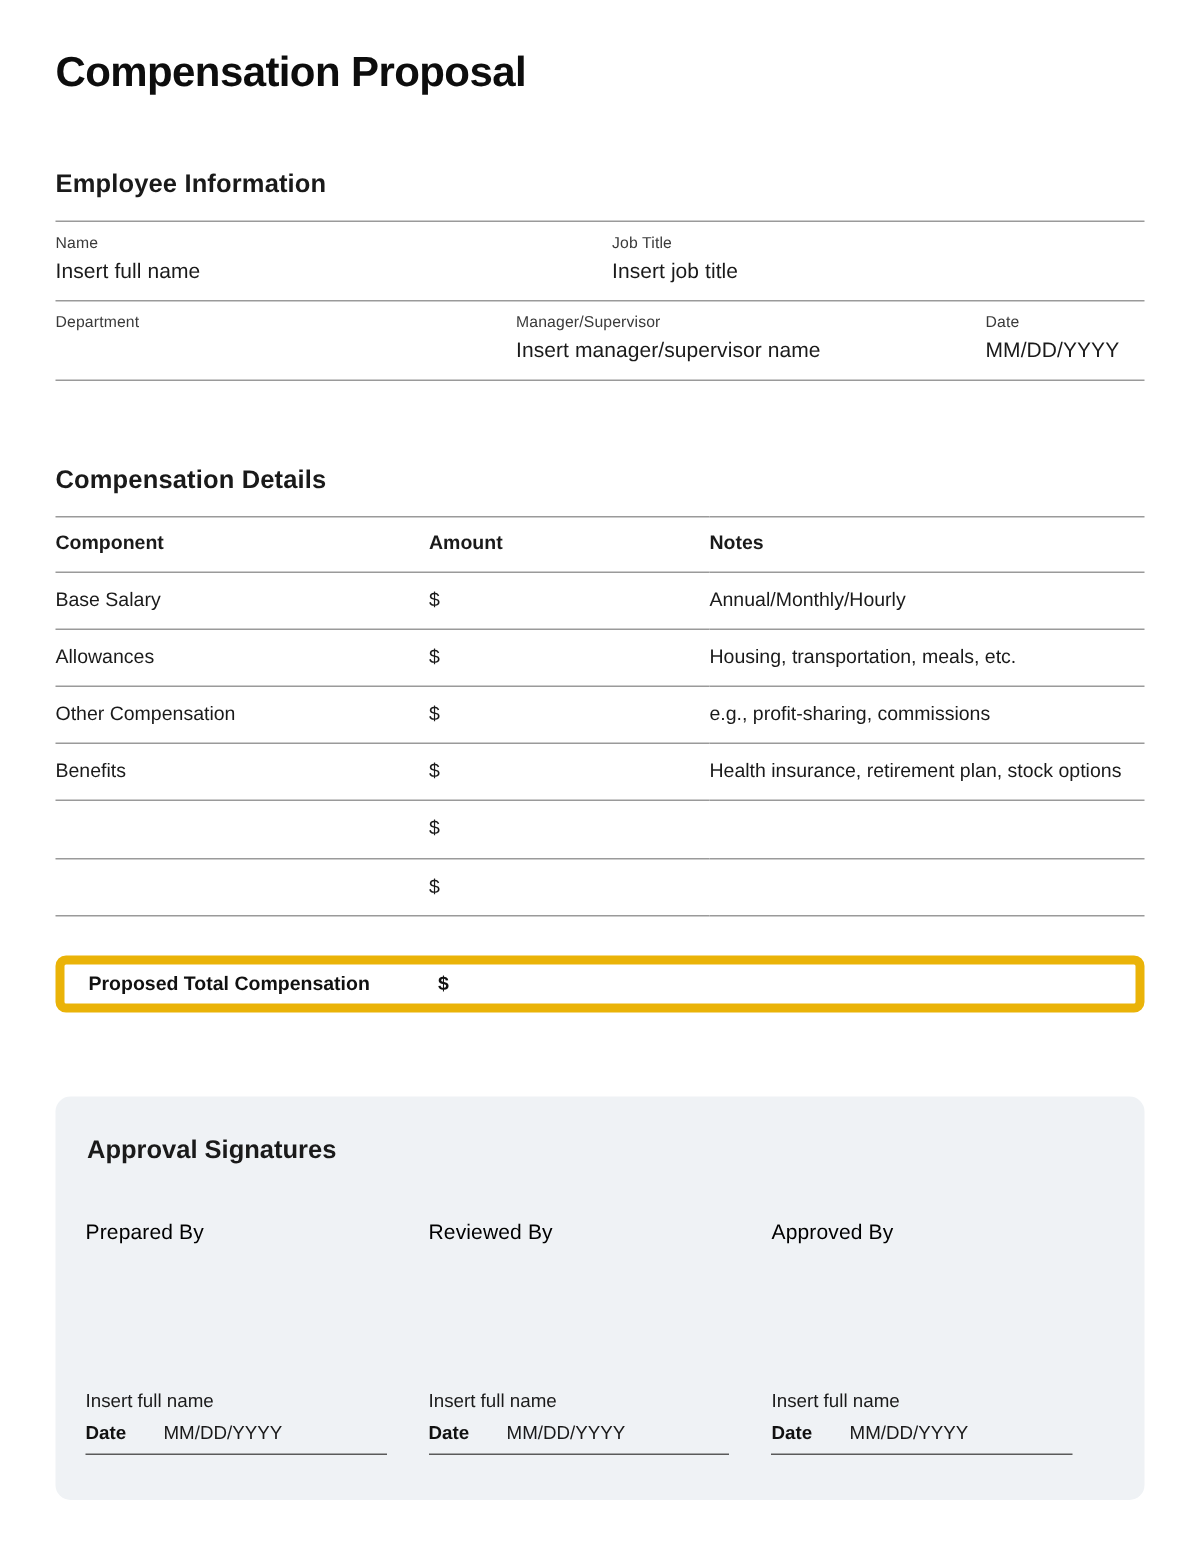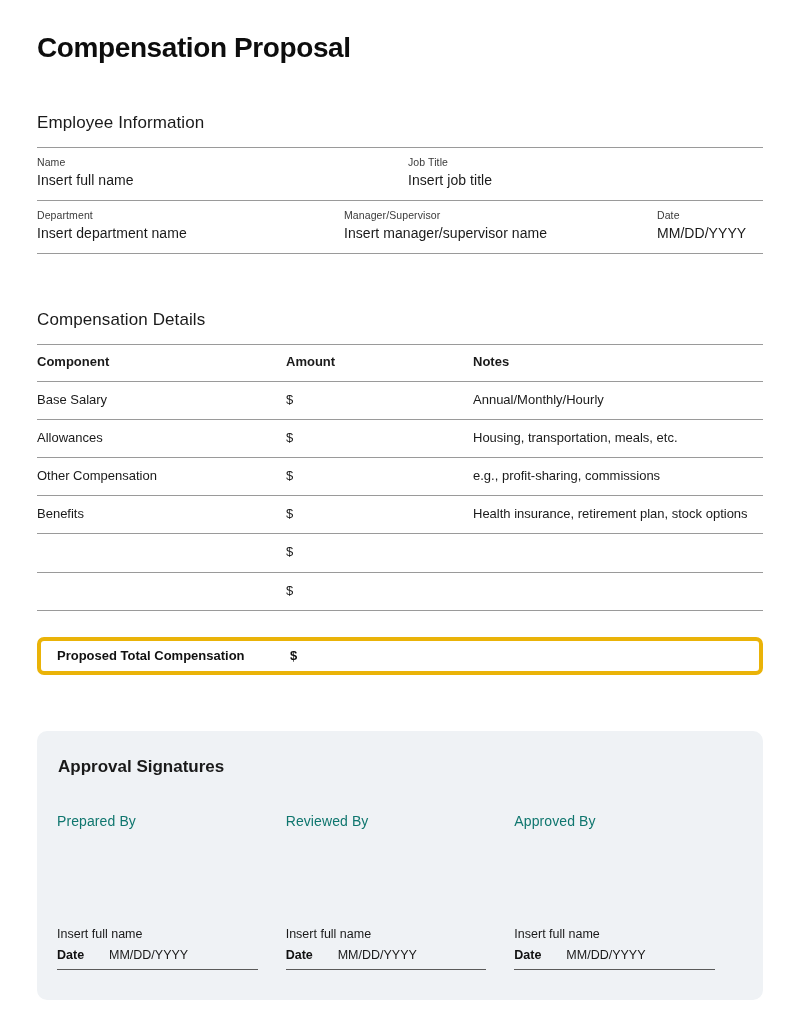--- a/index.html
+++ b/index.html
@@ -31,21 +31,21 @@
     font-weight: 700;
     letter-spacing: -0.4px;
     color: #0d0d0d;
     line-height: 1.25;
   }
 
   
   .section-heading {
     margin: 0;
     font-size: 17px;
-    font-weight: 400;
+    font-weight: 700;
     color: #1a1a1a;
     letter-spacing: 0.1px;
   }
   .sec-employee { padding-top: 48px; }
   .sec-comp { padding-top: 56px; }
 
   
   .info-table {
     margin-top: 14px;
     border-top: 1px solid #9a9a9a;
@@ -108,21 +108,21 @@
   .col-amount    { width: 187px; }
   .col-notes     { width: 290px; }
   .row-blank td { height: 12px; }
 
   
   .total-box {
     margin-top: 26px;
     width: 726px;
     height: 38px;
     box-sizing: border-box;
-    border: 4px solid #eab308;
+    border: 6px solid #eab308;
     border-radius: 7px;
     display: flex;
     align-items: center;
   }
   .total-label {
     width: 249px;
     padding-left: 16px;
     box-sizing: border-box;
     font-size: 13px;
     font-weight: 700;
@@ -153,21 +153,21 @@
     display: flex;
     margin-top: 36px;
   }
   .sign-col {
     width: 238px;
     box-sizing: border-box;
     padding-right: 28px;
   }
   .sign-role {
     font-size: 14px;
-    color: #0f766e;
+    color: #000000;
     letter-spacing: 0.1px;
   }
   .sign-space {
     height: 96px;
   }
   .sign-name {
     font-size: 12.5px;
     color: #1a1a1a;
     line-height: 1.5;
   }
@@ -208,21 +208,20 @@
       </div>
       <div class="info-cell r1c2">
         <div class="field-label">Job Title</div>
         <div class="field-value">Insert job title</div>
       </div>
     </div>
 
     <div class="info-row">
       <div class="info-cell r2c1">
         <div class="field-label">Department</div>
-        <div class="field-value">Insert department name</div>
       </div>
       <div class="info-cell r2c2">
         <div class="field-label">Manager/Supervisor</div>
         <div class="field-value">Insert manager/supervisor name</div>
       </div>
       <div class="info-cell r2c3">
         <div class="field-label">Date</div>
         <div class="field-value">MM/DD/YYYY</div>
       </div>
     </div>

